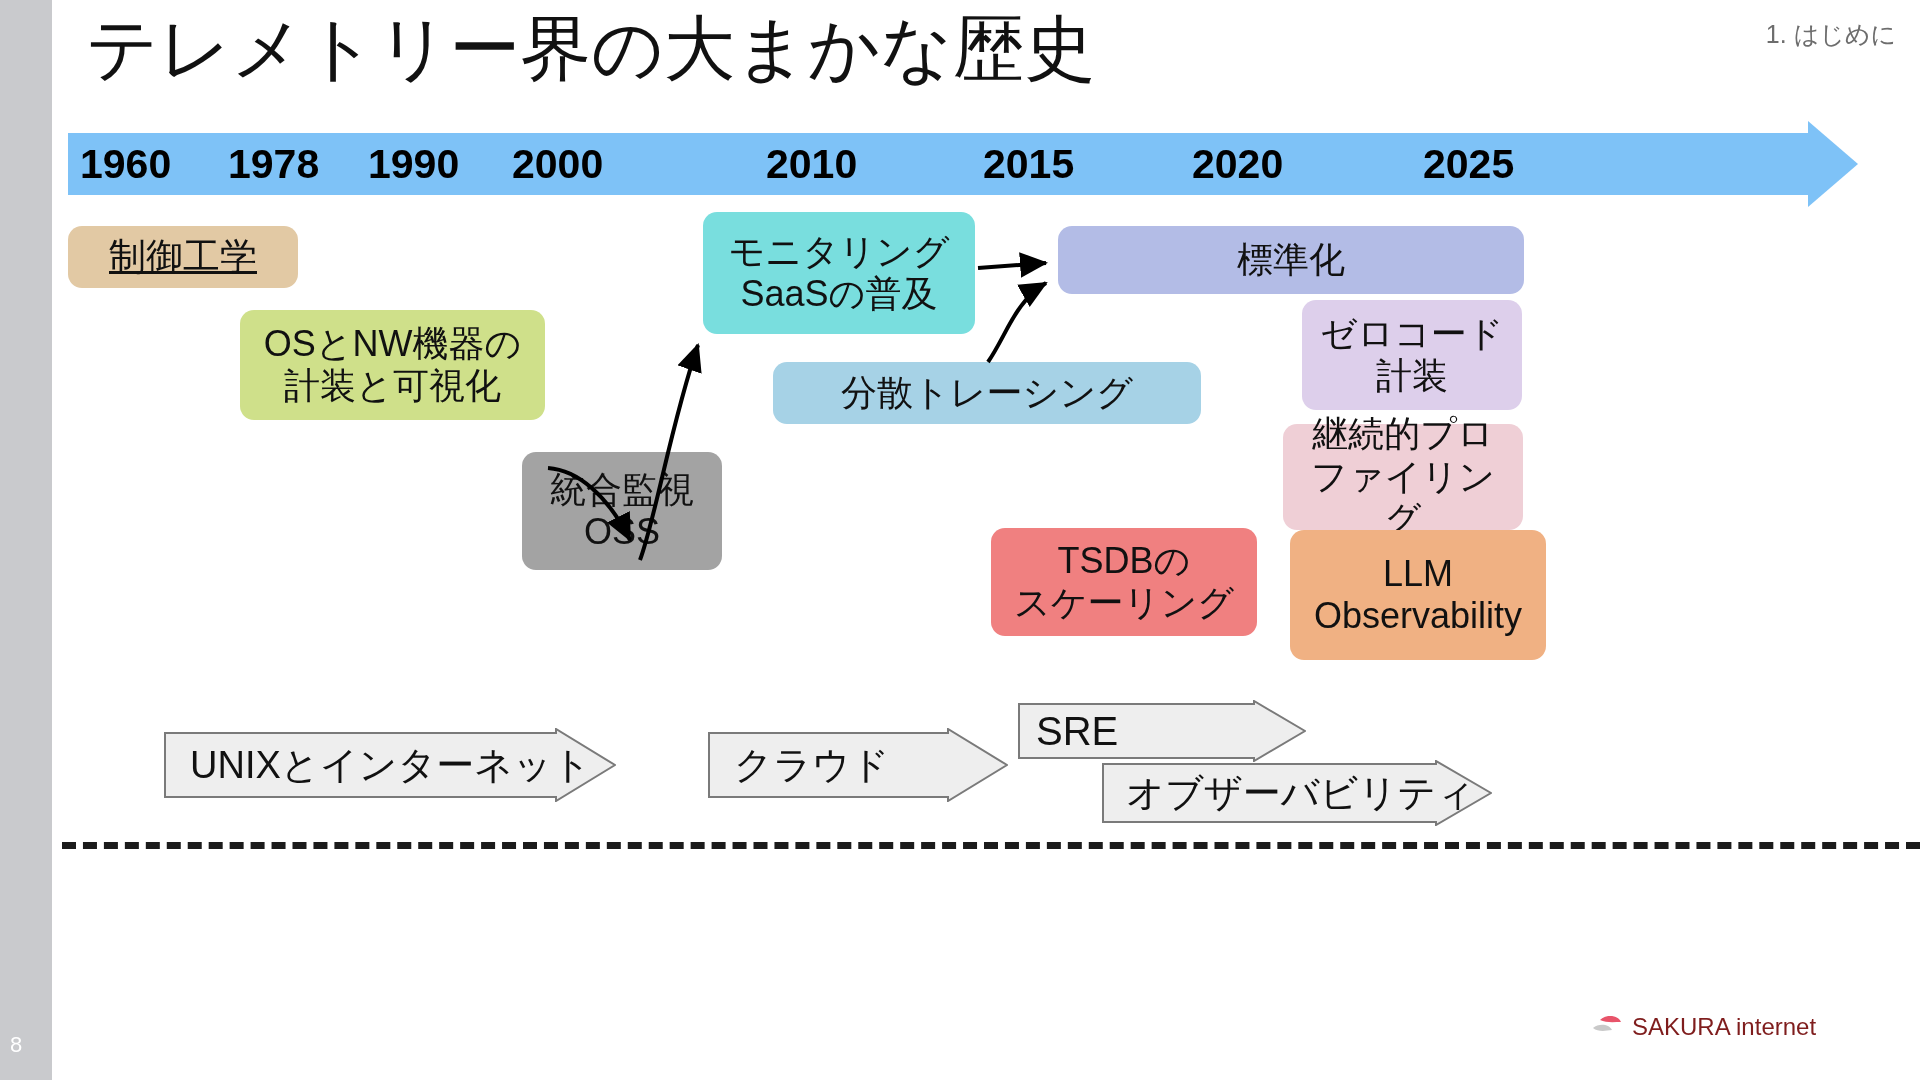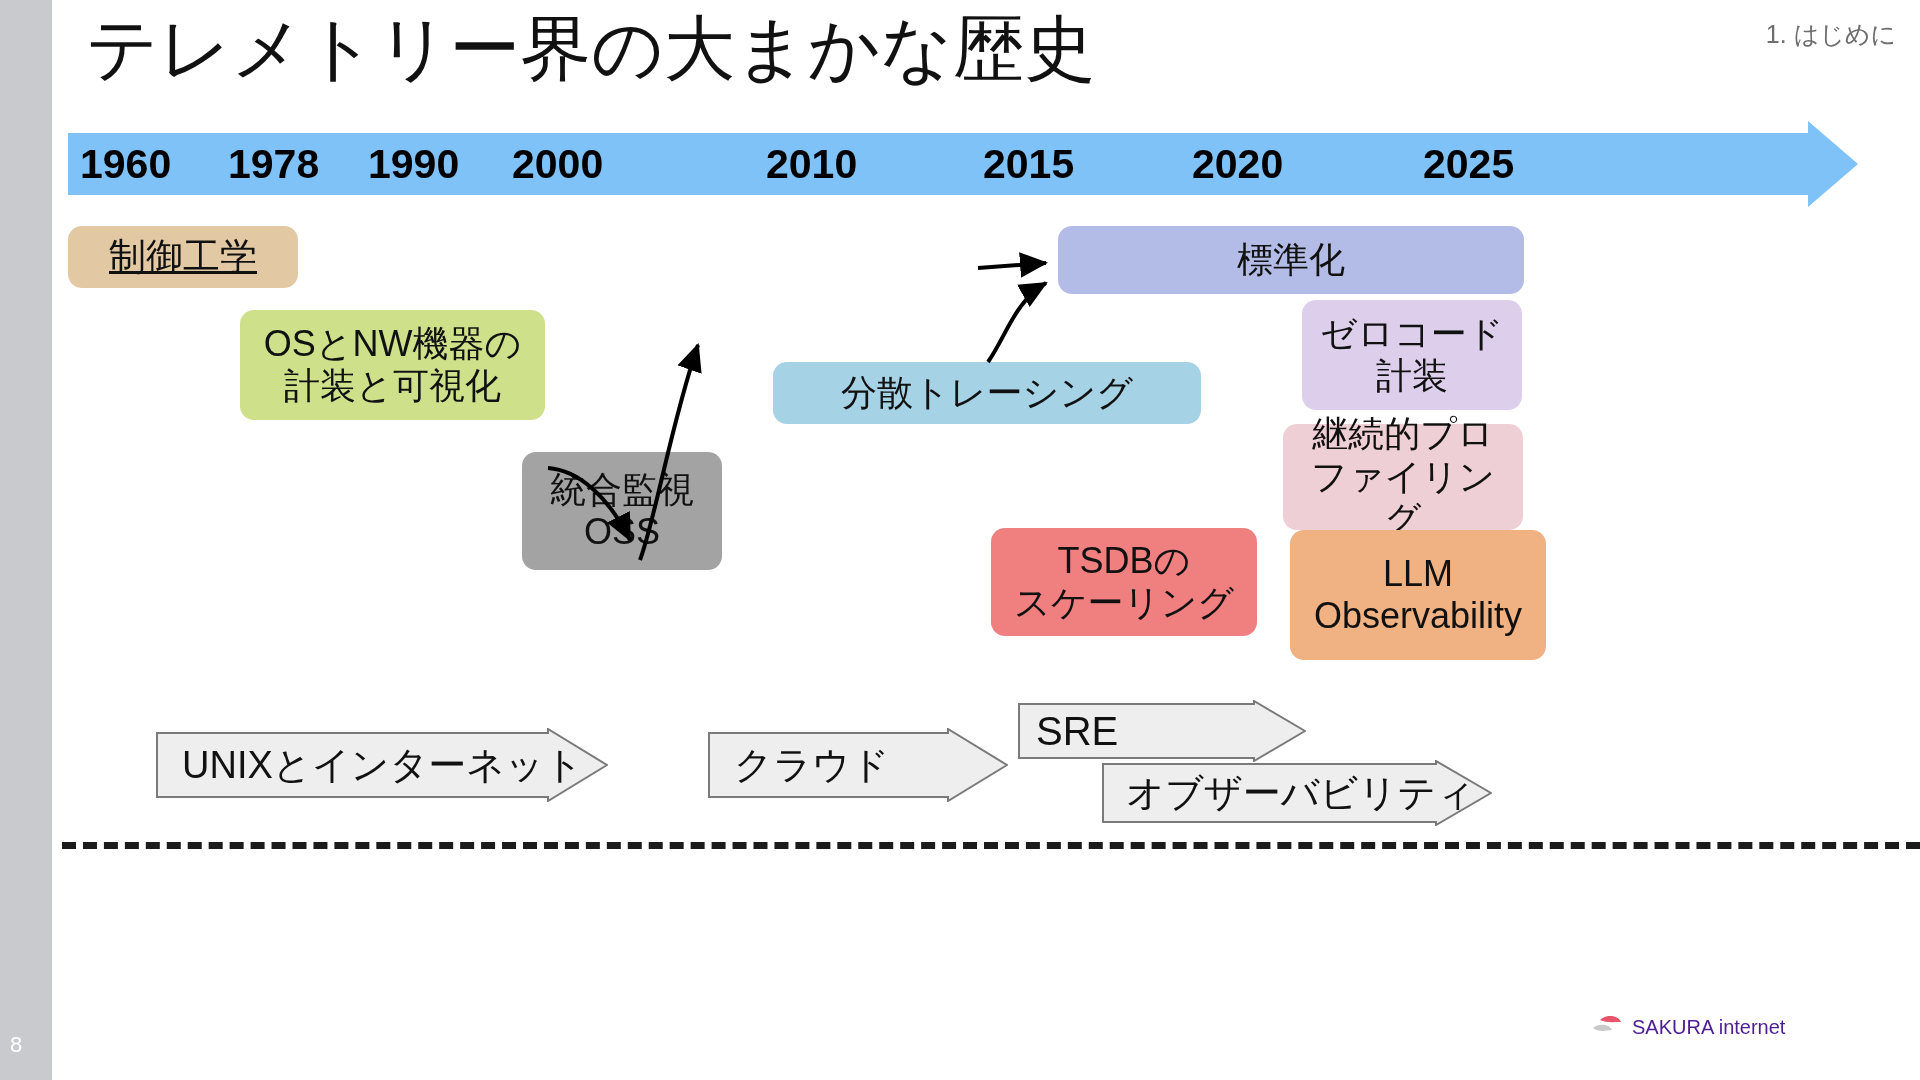--- a/index.html
+++ b/index.html
@@ -80,21 +80,21 @@
   .banner .lbl {
     position: absolute; top: 50%; transform: translateY(-50%);
     font-size: 38px; color: #111111; white-space: nowrap;
   }
 
   
   .logo {
     position: absolute; left: 1590px; top: 1011px;
     display: flex; align-items: center; gap: 6px;
   }
-  .logo-text { font-size: 20px; color: #4c1d95; white-space: nowrap; }
+  .logo-text { font-size: 24px; color: #7f1d1d; white-space: nowrap; }
 </style>
 </head>
 <body>
 
 <div id="slide">
 
   <div class="gutter"></div>
   <div class="page-num">8</div>
 
   <div class="title">テレメトリー界の大まかな歴史</div>
@@ -114,20 +114,22 @@
   </div>
 
   <div class="card" style="left:68px; top:226px; width:230px; height:62px; background:#e2c9a4; font-size:37px;text-decoration:underline;">制御工学</div>
 
   <div class="card" style="left:240px; top:310px; width:305px; height:110px; background:#cfe08a; white-space:pre-line;">OSとNW機器の
 計装と可視化</div>
 
   <div class="card" style="left:522px; top:452px; width:200px; height:118px; background:#a3a3a3; white-space:pre-line;">統合監視
 OSS</div>
 
+  <div class="card" style="left:703px; top:212px; width:272px; height:122px; background:#79dede; white-space:pre-line;">モニタリング
+SaaSの普及</div>
 
   <div class="card" style="left:773px; top:362px; width:428px; height:62px; background:#a6d2e6;">分散トレーシング</div>
 
 
   <div class="card" style="left:991px; top:528px; width:266px; height:108px; background:#f08080; white-space:pre-line;">TSDBの
 スケーリング</div>
 
   <div class="card" style="left:1058px; top:226px; width:466px; height:68px; background:#b3bce6;">標準化</div>
 
   <div class="card" style="left:1302px; top:300px; width:220px; height:110px; background:#ddcfeb; white-space:pre-line;">ゼロコード
@@ -150,21 +152,21 @@
 
     <path d="M640 560 C 655 520, 672 420, 698 345" fill="none" stroke="#000" stroke-width="4" marker-end="url(#ah)"></path>
 
     <path d="M978 268 L 1046 263" fill="none" stroke="#000" stroke-width="4" marker-end="url(#ah)"></path>
 
     <path d="M988 362 C 1006 336, 1016 300, 1046 283" fill="none" stroke="#000" stroke-width="4" marker-end="url(#ah)"></path>
   </svg>
 
   <div class="dashed"></div>
 
-  <div class="banner" style="left:156px; top:728px; width:452px; height:74px;text-align:right;">
+  <div class="banner" style="left:164px; top:728px; width:452px; height:74px;text-align:right;">
     <svg width="452" height="74" viewBox="0 0 452 74">
       <path d="M1 5 H 392 V 1 L 451 37 L 392 73 V 69 H 1 Z" fill="#eeeeee" stroke="#7a7a7a" stroke-width="2"></path>
     </svg>
     <span class="lbl" style="left:26px">UNIXとインターネット</span>
   </div>
 
   <div class="banner" style="left:708px; top:728px; width:300px; height:74px;">
     <svg width="300" height="74" viewBox="0 0 300 74">
       <path d="M1 5 H 240 V 1 L 299 37 L 240 73 V 69 H 1 Z" fill="#eeeeee" stroke="#7a7a7a" stroke-width="2"></path>
     </svg>

